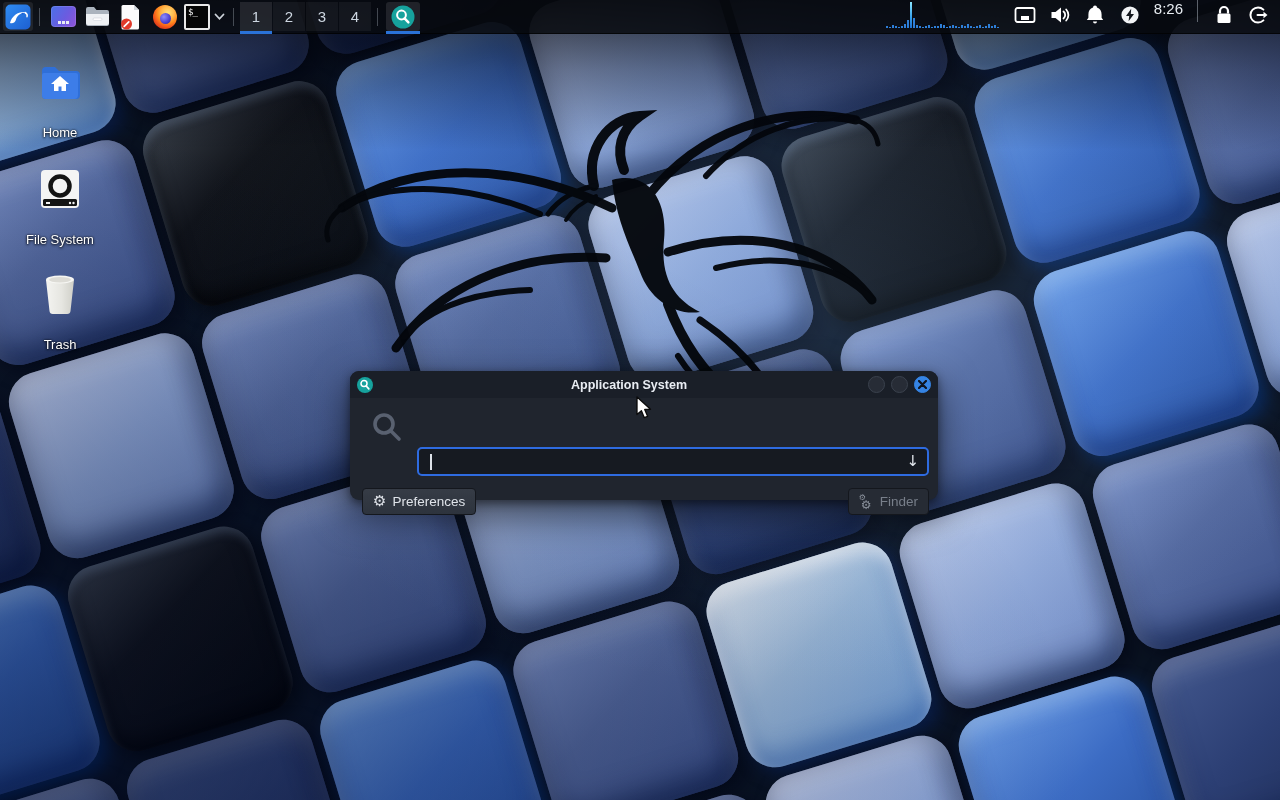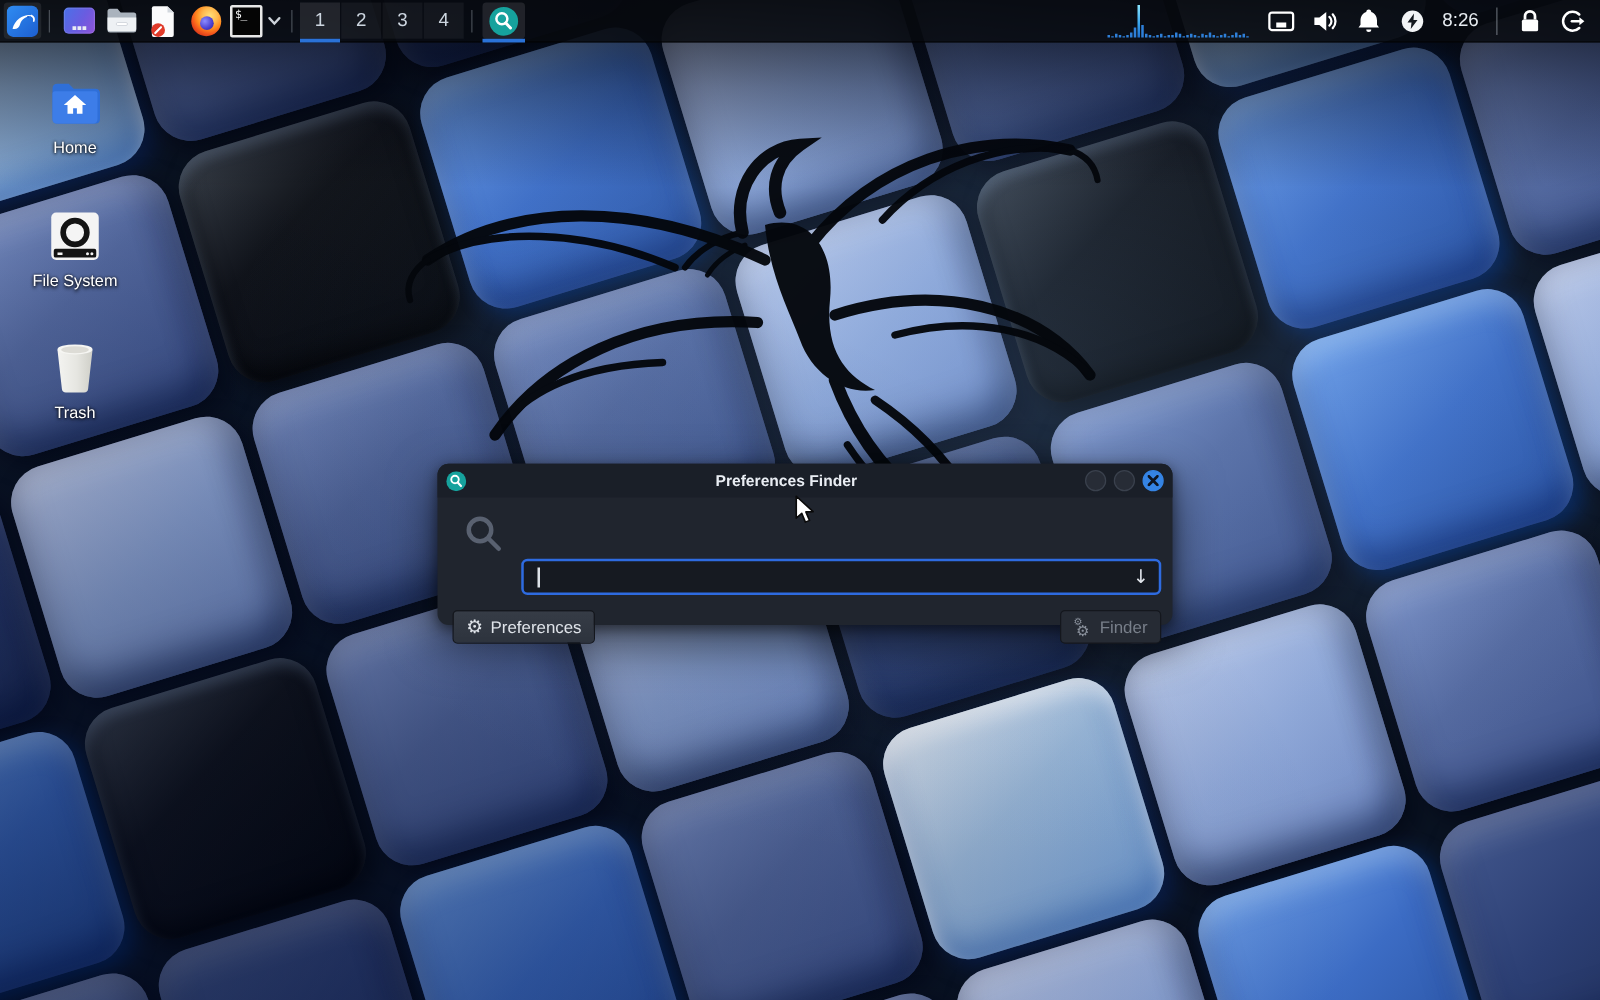--- a/index.html
+++ b/index.html
@@ -23,21 +23,21 @@
                radial-gradient(ellipse at 0% 100%,rgba(0,8,35,.45),transparent 60%);}
   .wp-topshade{position:absolute;inset:0;pointer-events:none;
     background:linear-gradient(180deg,rgba(0,2,8,.78) 0px,rgba(0,2,12,.38) 70px,rgba(0,0,0,0) 150px);}
   #dragon{position:absolute;left:0;top:0;pointer-events:none;opacity:.96;}
 
   
   #panel{position:absolute;left:0;top:0;width:1280px;height:33px;
     background:rgba(7,10,15,.83);border-bottom:1px solid rgba(0,0,0,.65);
     display:flex;align-items:center;z-index:40;}
   .p-left{display:flex;align-items:center;height:100%;padding-left:3px;}
-  .p-right{margin-left:auto;display:flex;align-items:center;height:100%;padding-right:4px;}
+  .p-right{margin-left:auto;display:flex;height:100%;padding-right:4px;}
   .p-sep{width:1px;height:18px;background:rgba(210,220,230,.30);margin:0 6px;flex:none;}
   .p-sep.tall{height:22px;background:rgba(210,220,230,.42);margin:0 8px;}
   .p-tile,.p-btn,.tray-btn{display:flex;align-items:center;justify-content:center;height:29px;flex:none;position:relative;border-radius:3px;}
   .p-tile.kali{width:30px;background:rgba(255,255,255,.08);}
   .p-btn{width:34px;}
   .p-btn.term{width:30px;}
   .p-btn.chev{width:15px;}
   .ws{display:flex;align-items:center;height:100%;gap:1px;}
   .ws-tile{width:32px;height:29px;margin-top:0;background:rgba(255,255,255,.05);display:flex;align-items:center;justify-content:center;position:relative;}
   .ws-tile.active{background:rgba(255,255,255,.10);}
@@ -55,21 +55,21 @@
     background:radial-gradient(circle at 35% 35%,#8c8cff,#4a3fd0 60%,#2b2190);}
   .ic-terminal{width:22px;height:22px;background:#050505;border:2px solid #e8e8e8;border-radius:2px;position:relative;flex:none;}
   .ic-terminal span{position:absolute;left:2px;top:1px;color:#fff;font-family:"DejaVu Sans Mono",monospace;font-size:9px;letter-spacing:-1px;}
   .ic-purple{width:25px;height:21px;border-radius:4px;position:relative;flex:none;
     background:linear-gradient(120deg,#4a71e8 0%,#6a5ce0 55%,#9053d8 100%);box-shadow:inset 0 0 0 1px rgba(255,255,255,.12);}
   .ic-purple i{position:absolute;bottom:3px;left:7px;width:3px;height:3px;background:#e8ecf4;box-shadow:4px 0 #e8ecf4,8px 0 #e8ecf4;}
 
   
   .desk-icon{position:absolute;left:10px;width:100px;display:flex;flex-direction:column;align-items:center;z-index:10;}
   .di-art{height:48px;display:flex;align-items:center;justify-content:center;}
-  .di-label{margin-top:4px;font-size:13px;color:#fff;text-shadow:0 1px 3px rgba(0,0,0,.95),0 0 2px rgba(0,0,0,.85);white-space:nowrap;}
+  .di-label{margin-top:19px;font-size:13px;color:#fff;text-shadow:0 1px 3px rgba(0,0,0,.95),0 0 2px rgba(0,0,0,.85);white-space:nowrap;}
 
   
   #appfinder-window{position:absolute;left:350px;top:371px;width:588px;height:129px;
     background:#20252e;border-radius:9px;z-index:30;
     box-shadow:0 14px 38px rgba(0,0,0,.58),0 3px 10px rgba(0,0,0,.45);}
   .titlebar{height:27px;background:#1a1f28;border-radius:9px 9px 0 0;display:flex;align-items:center;padding:0 7px;position:relative;}
   .tb-title{position:absolute;left:60px;right:90px;text-align:center;font-weight:bold;font-size:12.5px;color:#e9edf3;}
   .tb-btns{margin-left:auto;display:flex;gap:6px;align-items:center;}
   .wbtn{width:17px;height:17px;border-radius:50%;background:#272c36;border:1px solid #3a414d;box-sizing:border-box;display:flex;align-items:center;justify-content:center;}
   .wbtn.close{background:#3584e4;border-color:#3584e4;}
@@ -210,21 +210,21 @@
   </div>
 
 
   <div id="appfinder-window">
     <div class="titlebar">
       <svg width="16" height="16" viewBox="0 0 16 16">
         <circle cx="8" cy="8" r="8" fill="#16a29d"></circle>
         <circle cx="7" cy="6.6" r="3" fill="none" stroke="#fff" stroke-width="1.5"></circle>
         <line x1="9.2" y1="9" x2="11.8" y2="11.8" stroke="#fff" stroke-width="1.7" stroke-linecap="round"></line>
       </svg>
-      <span class="tb-title">Preferences Finder</span>
+      <span class="tb-title">Application System</span>
       <span class="tb-btns">
         <span class="wbtn"></span>
         <span class="wbtn"></span>
         <span class="wbtn close">
           <svg width="9" height="9" viewBox="0 0 9 9">
             <path d="M1 1 L8 8 M8 1 L1 8" stroke="#0e1521" stroke-width="2.2" stroke-linecap="round"></path>
           </svg>
         </span>
       </span>
     </div>

